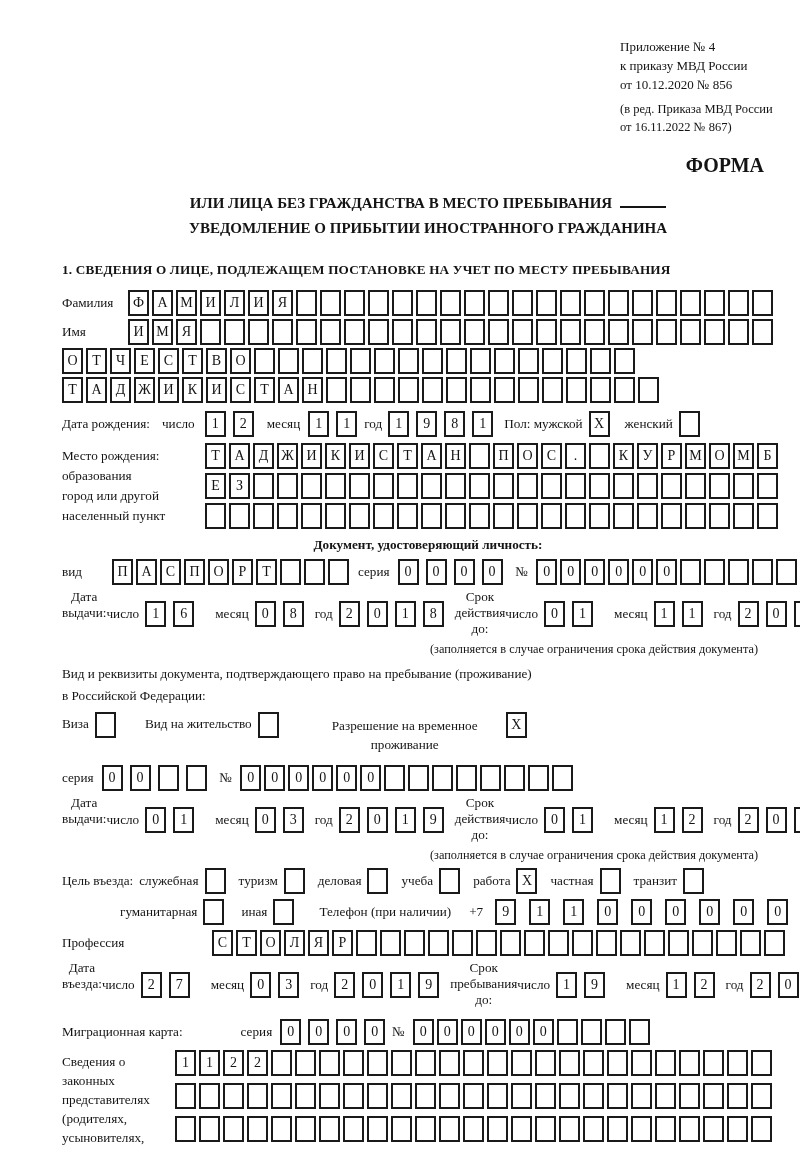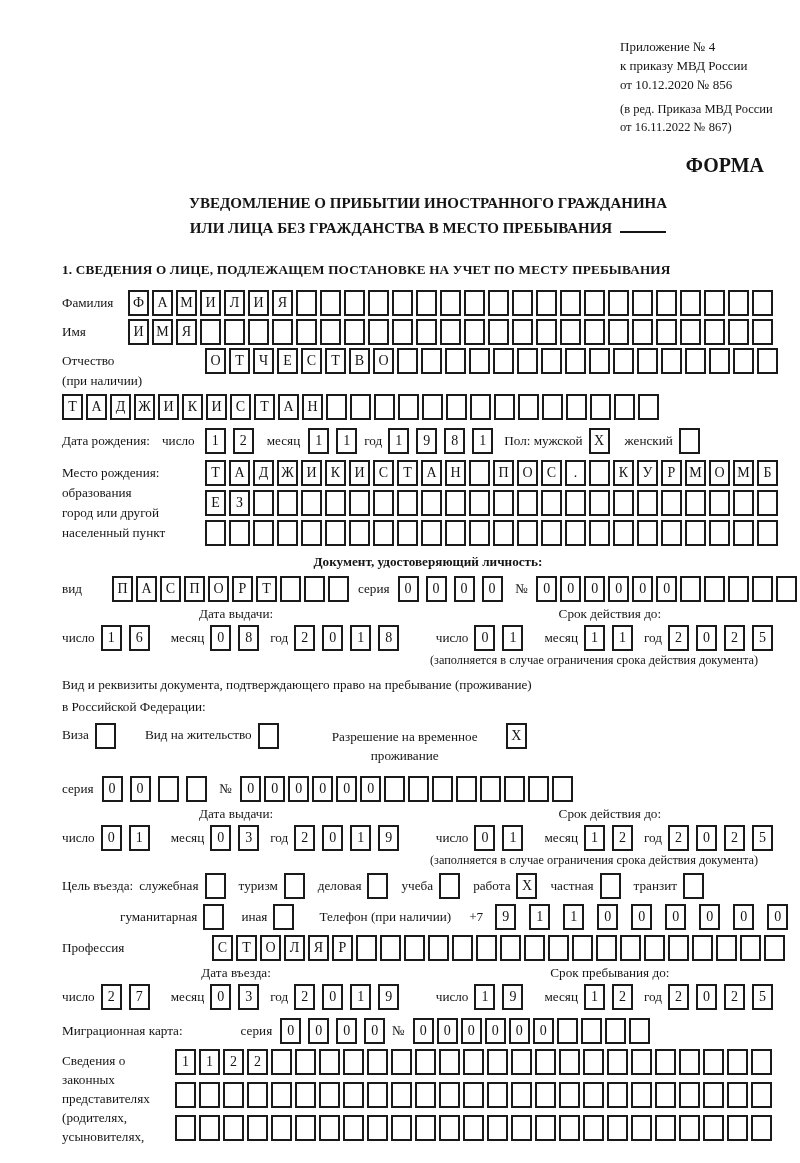--- a/index.html
+++ b/index.html
@@ -21,21 +21,21 @@
   .w143{width:143px;flex:none;} .w150{width:150px;flex:none;}
   .cells{display:flex;flex-wrap:nowrap;}
   .cell{width:21px;height:26px;flex:none;border:2px solid #1a1a1a;box-sizing:border-box;
         margin-right:3px;display:flex;align-items:center;justify-content:center;
         font-size:14px;background:#fff;}
   .dcells .cell{margin-right:7px;}
   .checkbox{margin-left:6px;}
   .cellcol>.cells{margin-bottom:4px;}
   .doc-h{text-align:center;font-weight:bold;margin:4px 0 6px;}
   .date-pair{display:flex;margin-top:4px;}
-  .date-group{display:flex;flex-direction:column;}
+  .date-group{display:flex;flex-direction:row;}
   .dg-h{text-align:center;margin-bottom:3px;}
   .dg-f{display:flex;align-items:center;}
   .dg-f .flabel{padding-top:0;margin-right:6px;}
   .dg-f .gap{margin-left:10px;}
   .dg-f .cells{margin-right:4px;}
   .dg-right{margin-left:auto;margin-right:10px;}
   .note-r{font-size:12.3px;text-align:right;padding-right:36px;margin:2px 0 4px;}
   .intro{line-height:1.65;margin-top:6px;}
   .opt-row{display:flex;align-items:flex-start;margin:6px 0 10px;}
   .opt{display:flex;align-items:flex-start;}
@@ -60,22 +60,22 @@
     <div>к приказу МВД России</div>
     <div>от 10.12.2020 № 856</div>
   </div>
   <div class="revision">
     <div>(в ред. Приказа МВД России</div>
     <div>от 16.11.2022 № 867)</div>
   </div>
   <div class="forma">ФОРМА</div>
 
   <div class="title">
+    <div><span>ИЛИ ЛИЦА БЕЗ ГРАЖДАНСТВА В МЕСТО ПРЕБЫВАНИЯ</span><span class="blank"></span></div>
     <div>УВЕДОМЛЕНИЕ О ПРИБЫТИИ ИНОСТРАННОГО ГРАЖДАНИНА</div>
-    <div><span>ИЛИ ЛИЦА БЕЗ ГРАЖДАНСТВА В МЕСТО ПРЕБЫВАНИЯ</span><span class="blank"></span></div>
   </div>
 
   <div class="sec-h">1. СВЕДЕНИЯ О ЛИЦЕ, ПОДЛЕЖАЩЕМ ПОСТАНОВКЕ НА УЧЕТ ПО МЕСТУ ПРЕБЫВАНИЯ</div>
 
   <div class="form">
 
     <div class="row">
       <div class="flabel w66">Фамилия</div>
       <div class="cells">
           <div class="cell">Ф</div>
@@ -135,24 +135,20 @@
           <div class="cell"></div>
           <div class="cell"></div>
           <div class="cell"></div>
           <div class="cell"></div>
           <div class="cell"></div>
           <div class="cell"></div>
         </div>
     </div>
 
     <div class="row">
-      <div class="label-block w143">
-        <div>Отчество</div>
-        <div>(при наличии)</div>
-      </div>
       <div class="cells">
           <div class="cell">О</div>
           <div class="cell">Т</div>
           <div class="cell">Ч</div>
           <div class="cell">Е</div>
           <div class="cell">С</div>
           <div class="cell">Т</div>
           <div class="cell">В</div>
           <div class="cell">О</div>
           <div class="cell"></div>

